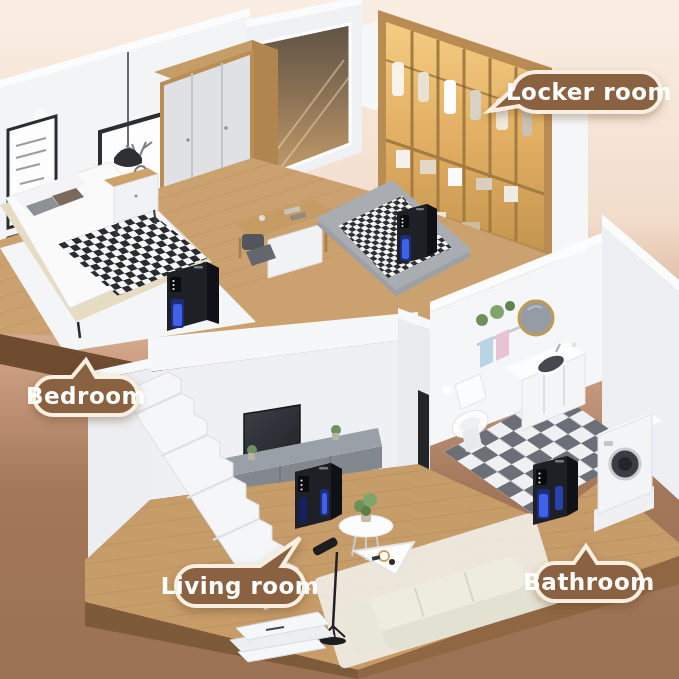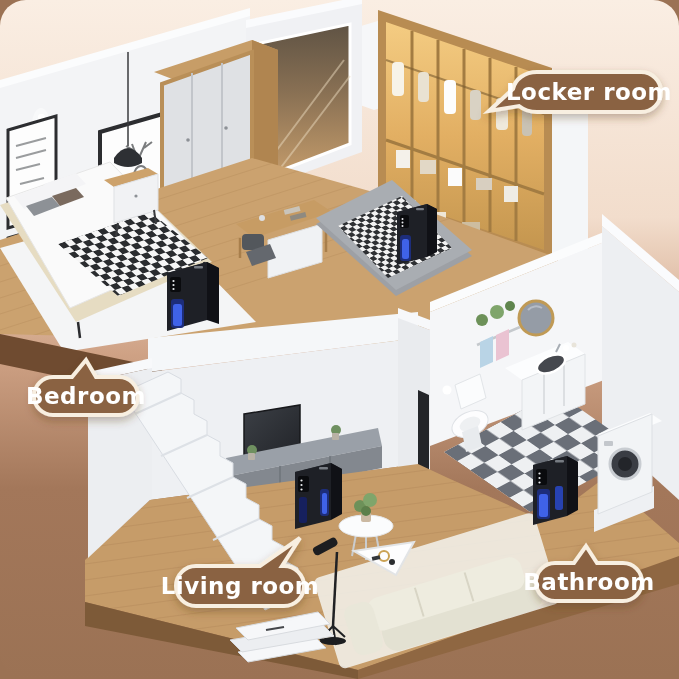--- a/index.html
+++ b/index.html
@@ -1,17 +1,17 @@
 <!DOCTYPE html>
 <html><head>
 <meta charset="utf-8">
 <style>
   html,body{margin:0;padding:0;background:#9b7254;}
   #stage{position:relative;width:679px;height:679px;overflow:hidden;
-         font-family:"DejaVu Sans","Liberation Sans",sans-serif;border-radius:26px;}
+         font-family:"DejaVu Sans","Liberation Sans",sans-serif;}
   svg{display:block;}
   .bubble-text{font-family:"DejaVu Sans","Liberation Sans",sans-serif;
                font-weight:700;font-size:23px;fill:#ffffff;
                paint-order:stroke;letter-spacing:.5px;}
 </style>
 </head>
 <body>
 
 <div id="stage">
 <svg viewBox="0 0 679 679" width="679" height="679">

